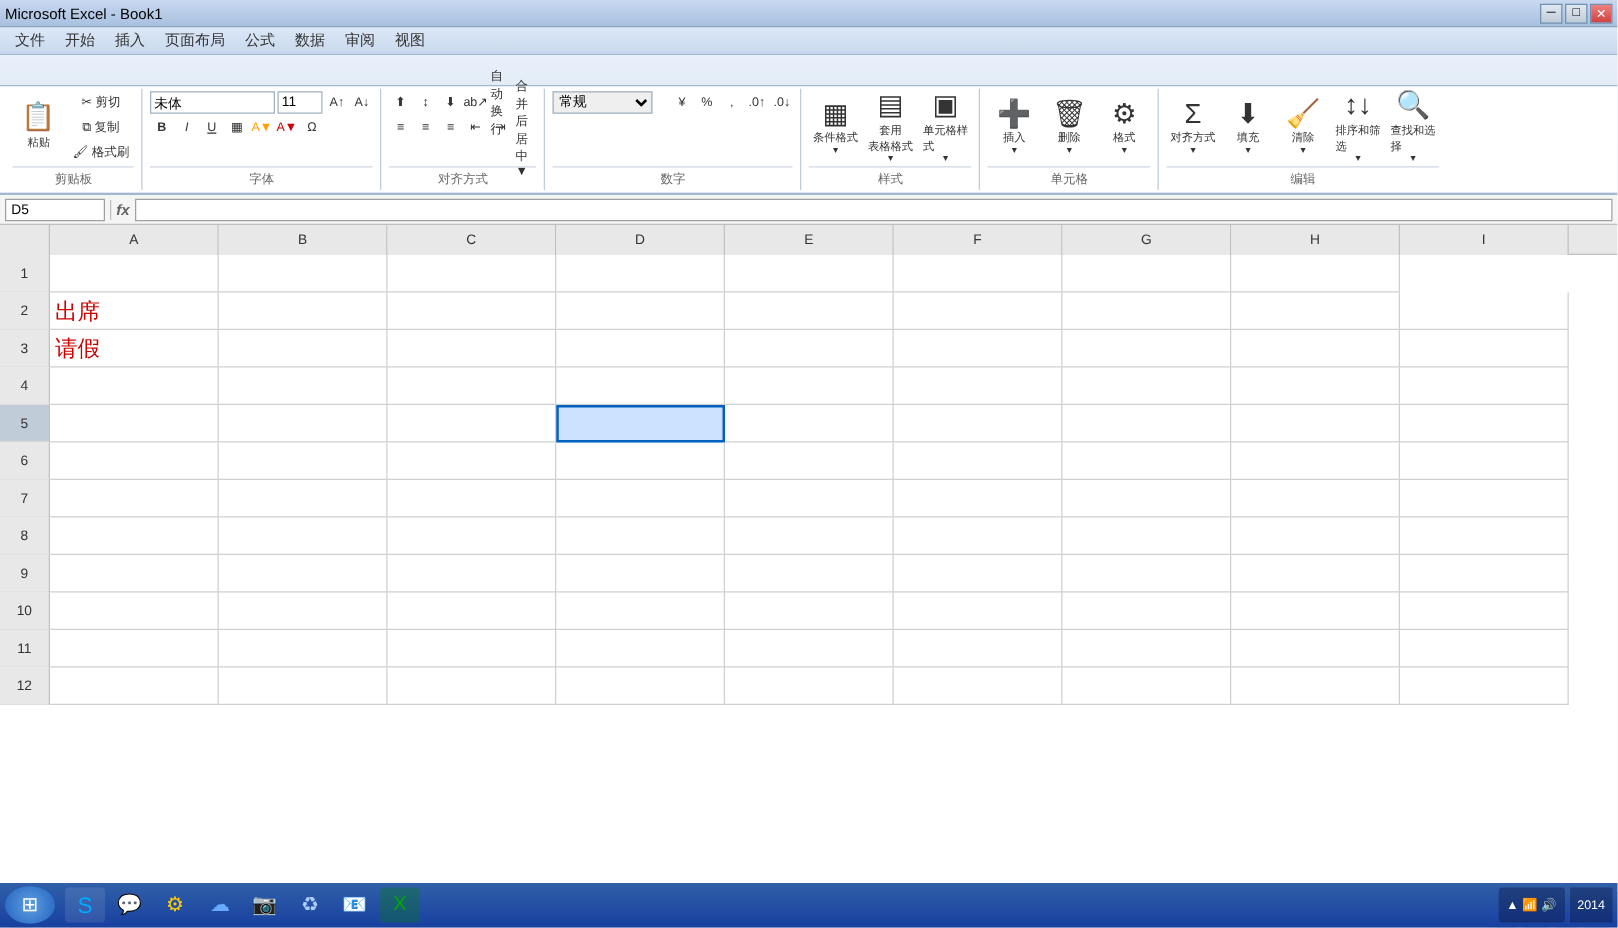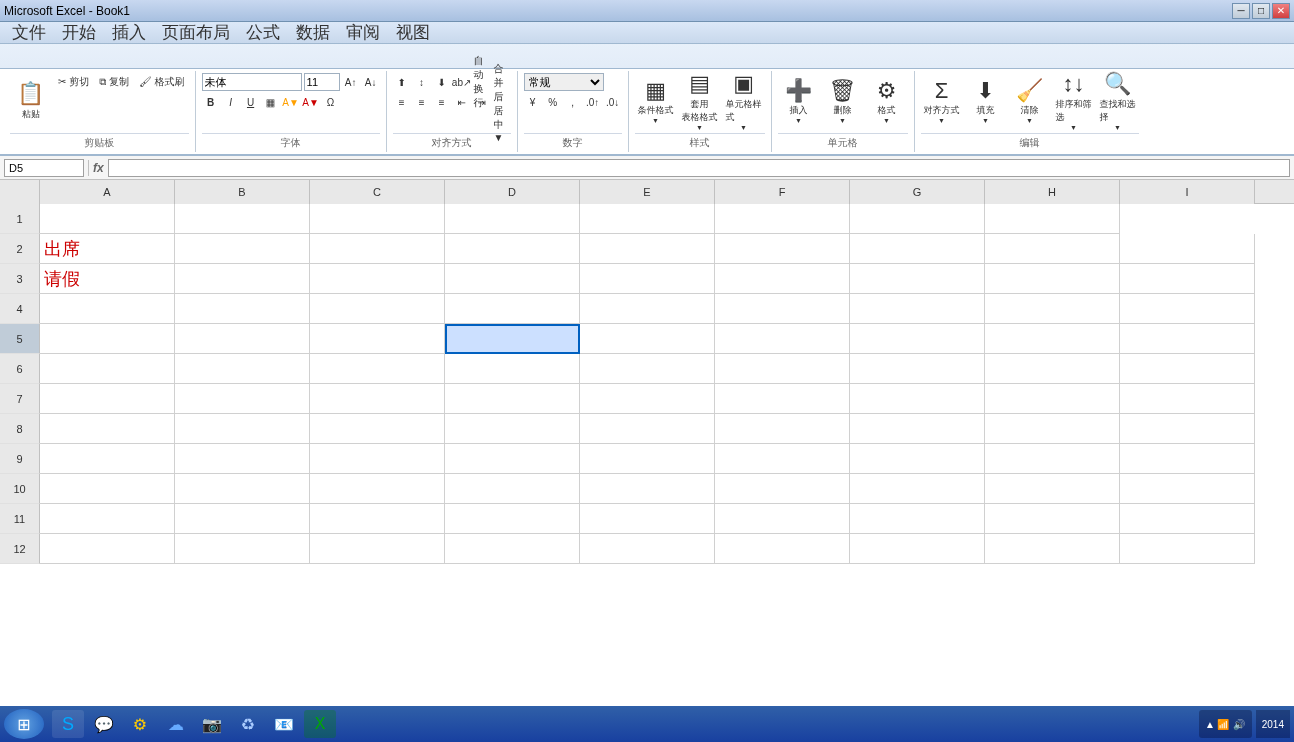--- a/index.html
+++ b/index.html
@@ -21,21 +21,21 @@
     #menu-bar {
       height: 22px;
       background: linear-gradient(to bottom, #dce8f8, #c8d8ec);
       display: flex;
       align-items: center;
       padding: 0 4px;
       border-bottom: 1px solid #a0b8d0;
     }
     .menu-item {
       padding: 2px 8px;
-      font-size: 17px;
+      font-size: 12px;
       color: #333;
       cursor: pointer;
       text-align: center;
     }
 
     
     #ribbon {
       background: linear-gradient(to bottom, #e8f0fa, #d0dff0);
       border-bottom: 2px solid #a0b8d0;
       padding: 2px 0 0 0;
@@ -366,21 +366,21 @@
   </div>
   <div id="ribbon-content">
 
     <div class="ribbon-group">
       <div class="ribbon-group-content">
         <div style="display:flex;gap:2px;">
           <div class="group-large-btn">
             <div class="icon">📋</div>
             <span>粘贴</span>
           </div>
-          <div style="display:flex;flex-direction:row;gap:2px;justify-content:center;">
+          <div style="display:flex;flex-direction:column;gap:2px;justify-content:center;">
             <div class="ribbon-btn-small">✂ 剪切</div>
             <div class="ribbon-btn-small">⧉ 复制</div>
             <div class="ribbon-btn-small">🖌 格式刷</div>
           </div>
         </div>
       </div>
       <div class="ribbon-group-label">剪贴板</div>
     </div>
 
     <div class="ribbon-group" style="min-width:160px;">
@@ -419,21 +419,21 @@
           <div class="xs-btn">≡</div>
           <div class="xs-btn">⇤</div>
           <div class="xs-btn">⇥</div>
           <div class="xs-btn">合并后居中▼</div>
         </div>
       </div>
       <div class="ribbon-group-label">对齐方式</div>
     </div>
 
     <div class="ribbon-group" style="min-width:100px;">
-      <div class="ribbon-group-content" style="flex-direction:column;gap:2px;">
+      <div class="ribbon-group-content" style="flex-direction:row;gap:14px;">
         <div class="ribbon-row">
           <select style="height:18px;border:1px solid #a0b0c0;font-size:11px;width:80px;">
             <option>常规</option>
           </select>
         </div>
         <div class="ribbon-row">
           <div class="xs-btn">¥</div>
           <div class="xs-btn">%</div>
           <div class="xs-btn">,</div>
           <div class="xs-btn">.0↑</div>

